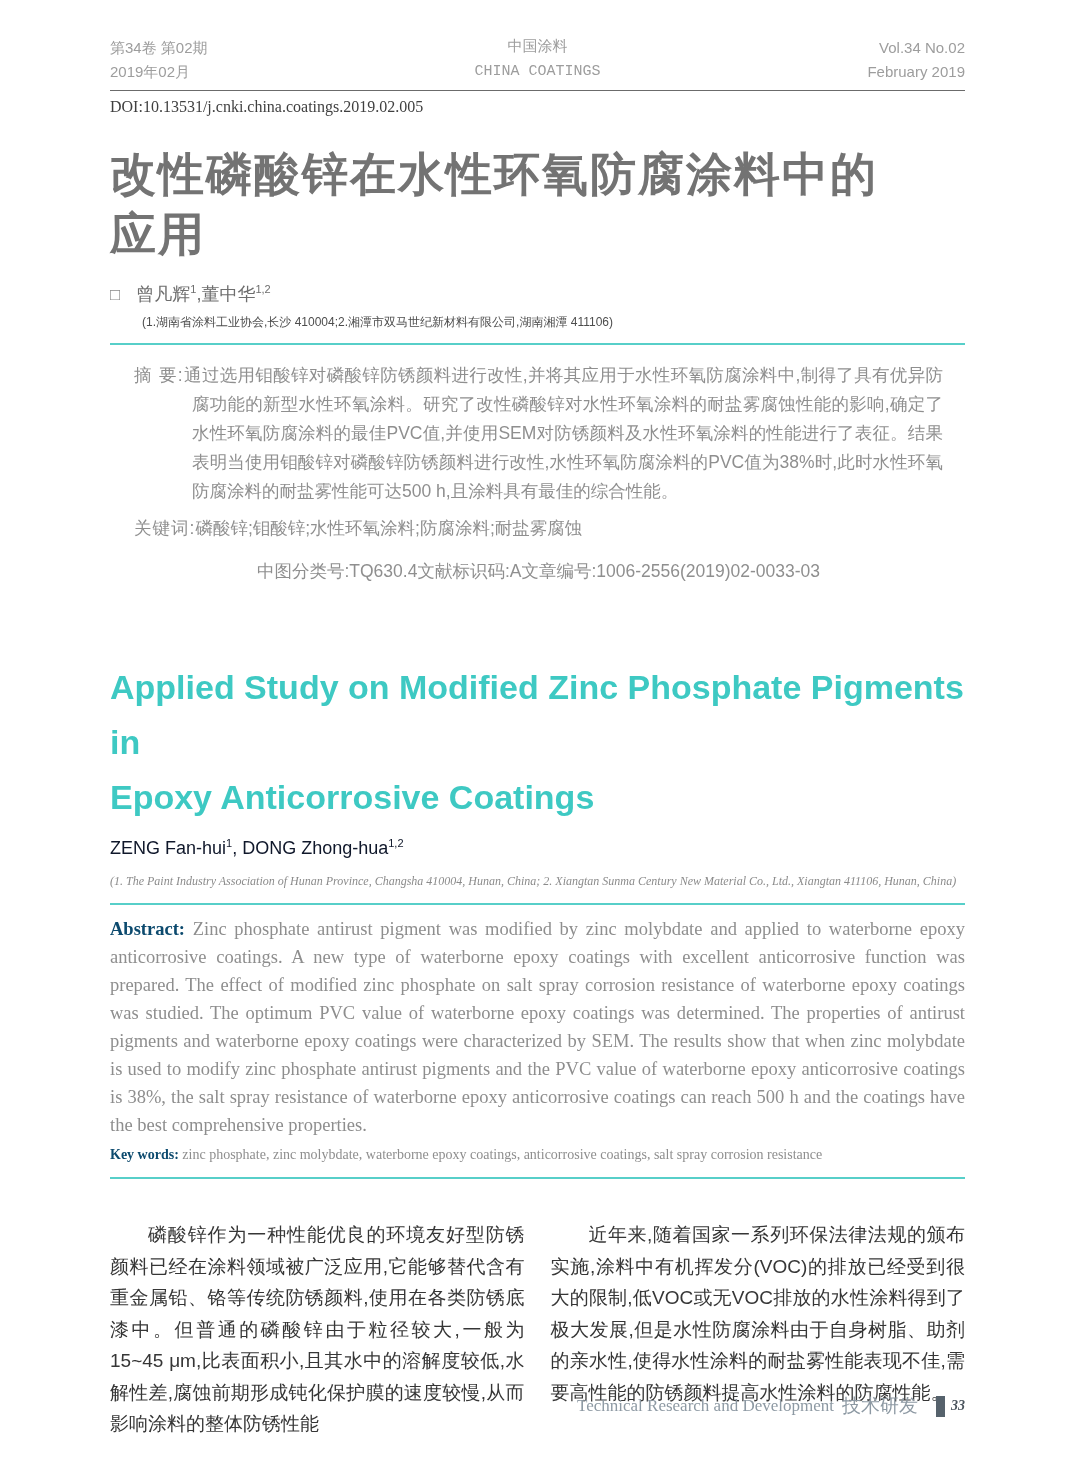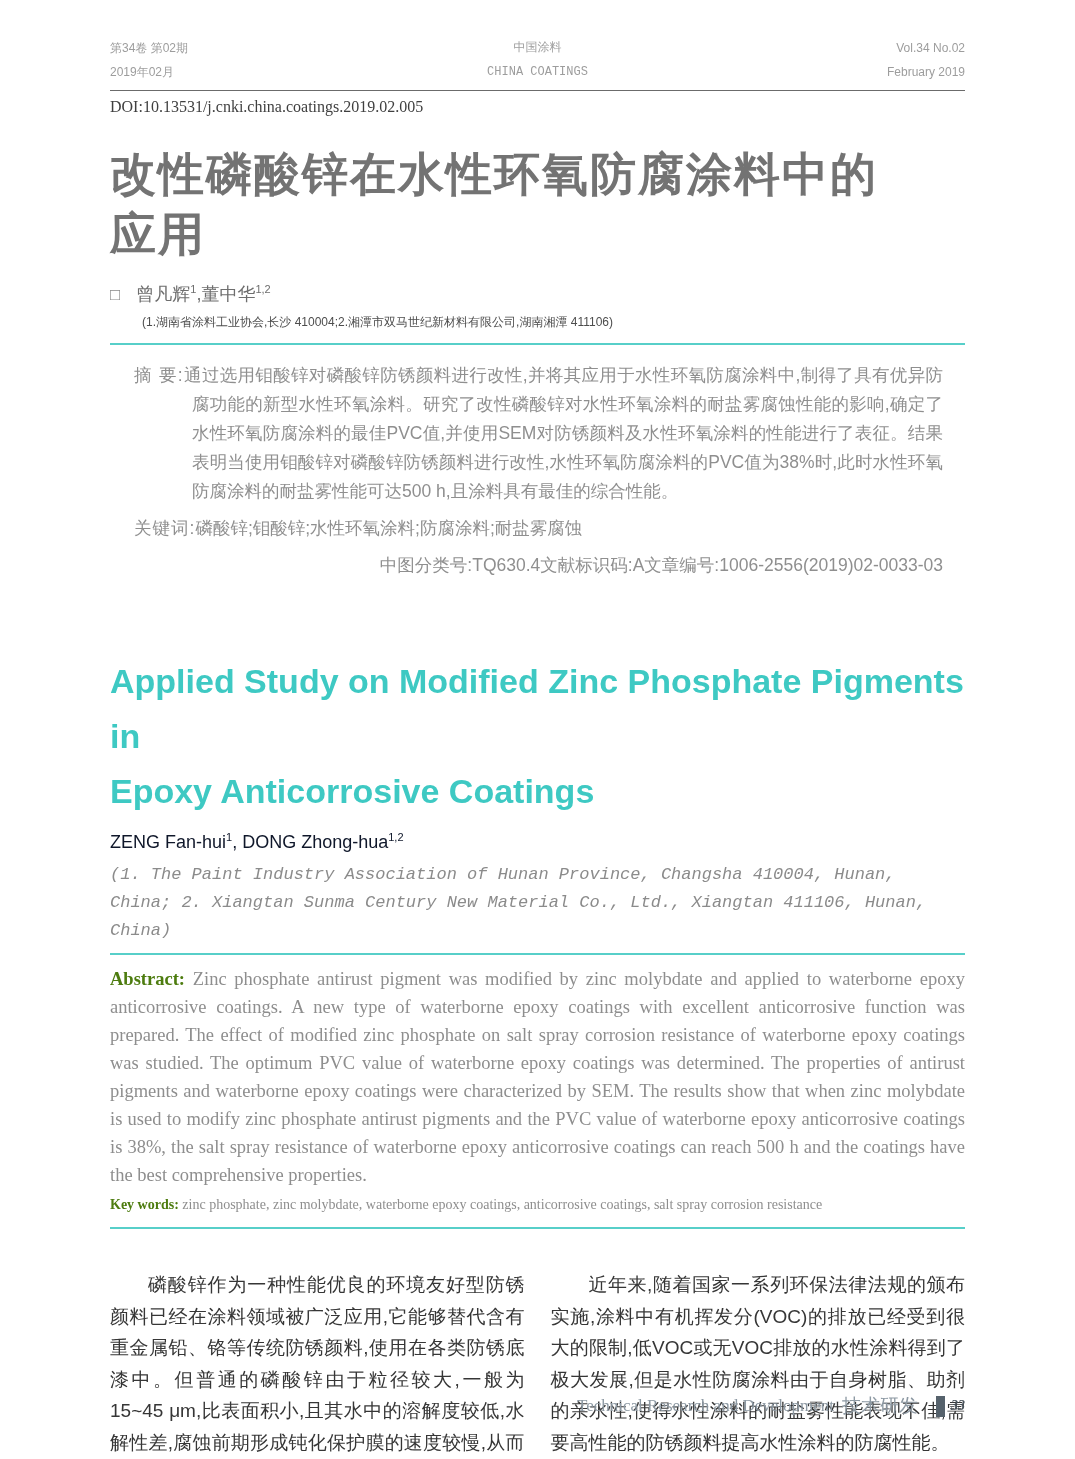--- a/index.html
+++ b/index.html
@@ -6,53 +6,53 @@
   html,body { background:#ffffff; }
   body {
     width:1075px; height:1459px; margin:0 auto; position:relative;
     font-family:"Liberation Sans", sans-serif;
     color:#3c3c3c; overflow:hidden;
   }
   .page { width:1075px; height:1459px; padding:36px 110px 0 110px; position:relative; }
 
   
   .jheader { display:flex; justify-content:space-between; align-items:flex-start;
-             color:#9d9d9d; font-size:12px; line-height:24px; }
+             color:#9d9d9d; font-size:15px; line-height:24px; }
   .h-center { text-align:center;font-family:Liberation Mono, monospace; }
   .h-right  { text-align:right; }
   .hrule { border:0; height:1px; background:#6b6b6b; margin-top:6px; }
   .hrule.teal { height:2px; background:#57cfc9; }
   .doi { margin-top:7px; font-family:"Liberation Serif", serif; font-size:16px; color:#3f3f3f; }
 
   
   .cn-title { margin-top:28px; color:#737373; font-size:46px; line-height:60px;
               font-weight:bold; letter-spacing:2px; }
   .cn-authors { margin-top:18px; font-size:18px; color:#6e6e6e; }
   .cn-authors .sq { display:inline-block; margin-right:16px; color:#8a8a8a; font-size:17px; }
   .cn-authors sup, .en-authors sup, .body sup { font-size:11px; color:inherit; }
   .cn-affil { margin-top:8px; margin-left:32px; font-size:12px; color:#4d4d4d; }
   .rule-affil { margin-top:12px; }
 
   
   .cn-abstract { padding:16px 22px 0 24px; color:#8f8f8f; font-size:17.5px; line-height:29px; }
   .hang { padding-left:58px; text-indent:-58px; text-align:justify; }
   .hang .lbl { letter-spacing:1px; }
   .kw { margin-top:8px; }
-  .meta-row { display:flex; justify-content:flex-end; margin-top:8px; }
+  .meta-row { display:flex; justify-content:center; margin-top:14px; }
 
   
   .en-title { margin-top:74px; color:#3ec9c3; font-size:34px; line-height:55px;
               font-weight:bold; letter-spacing:0; }
   .en-authors { margin-top:12px; font-size:18px; color:#0f172a; }
-  .en-affil { margin-top:8px; font-family:Liberation Mono, monospace; font-style:italic;
-              font-size:17px; line-height:28px; color:#8b8b8b; }
+  .en-affil { margin-top:8px; font-family:Liberation Serif, serif; font-style:italic;
+              font-size:12px; line-height:28px; color:#8b8b8b; }
   .rule-en { margin-top:8px; }
   .en-abstract { margin-top:10px; font-family:"Liberation Serif", serif; font-size:18.5px;
                  line-height:28px; color:#8e8e8e; text-align:justify; }
-  .en-abstract b, .en-keywords b { color:#4d7c0f; }
+  .en-abstract b, .en-keywords b { color:#0c4a6e; }
   .en-keywords { margin-top:2px; font-family:"Liberation Serif", serif; font-size:14px;
                  line-height:28px; color:#8e8e8e; }
   .rule-kw { margin-top:8px; }
 
   
   .columns { display:flex; gap:26px; margin-top:40px; }
   .col { flex:1; }
   .sec { color:#3bc0ba; font-size:23px; font-weight:bold; letter-spacing:2px; margin-bottom:12px; }
   .sec .sec-txt { margin-left:18px; letter-spacing:14px; }
   .body { font-size:19px; line-height:31.5px; color:#363636; text-align:justify; }

